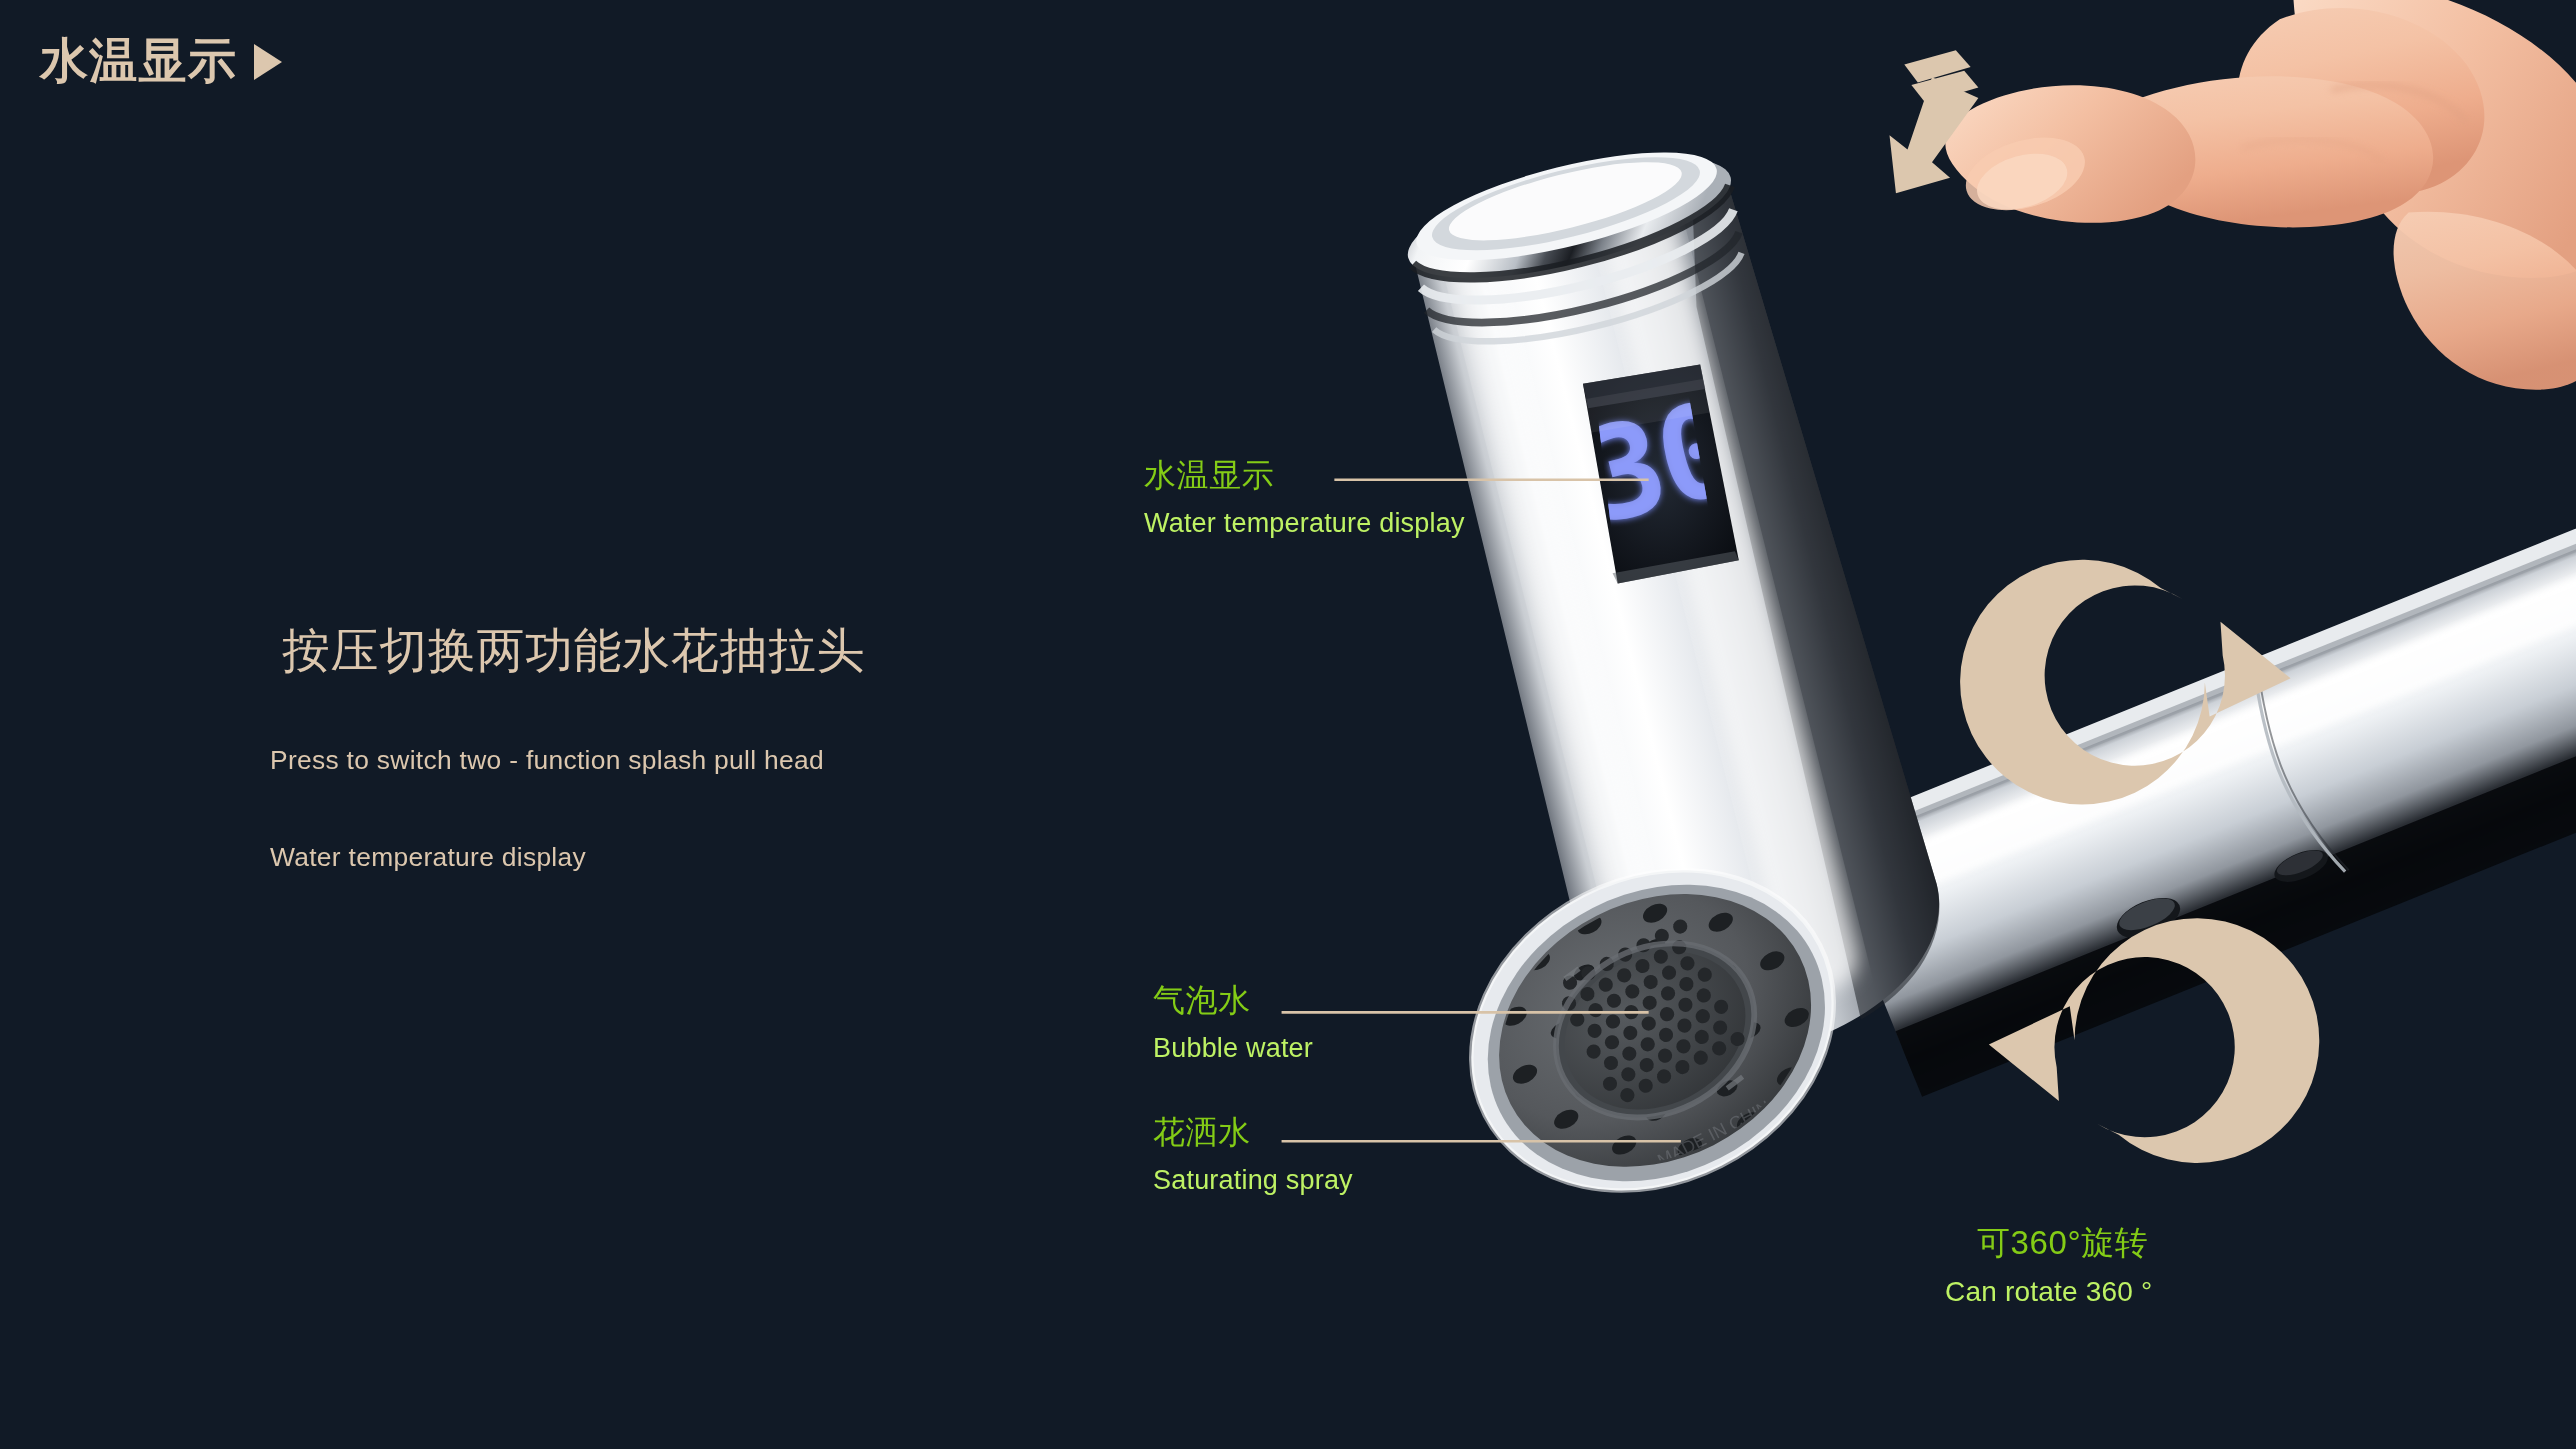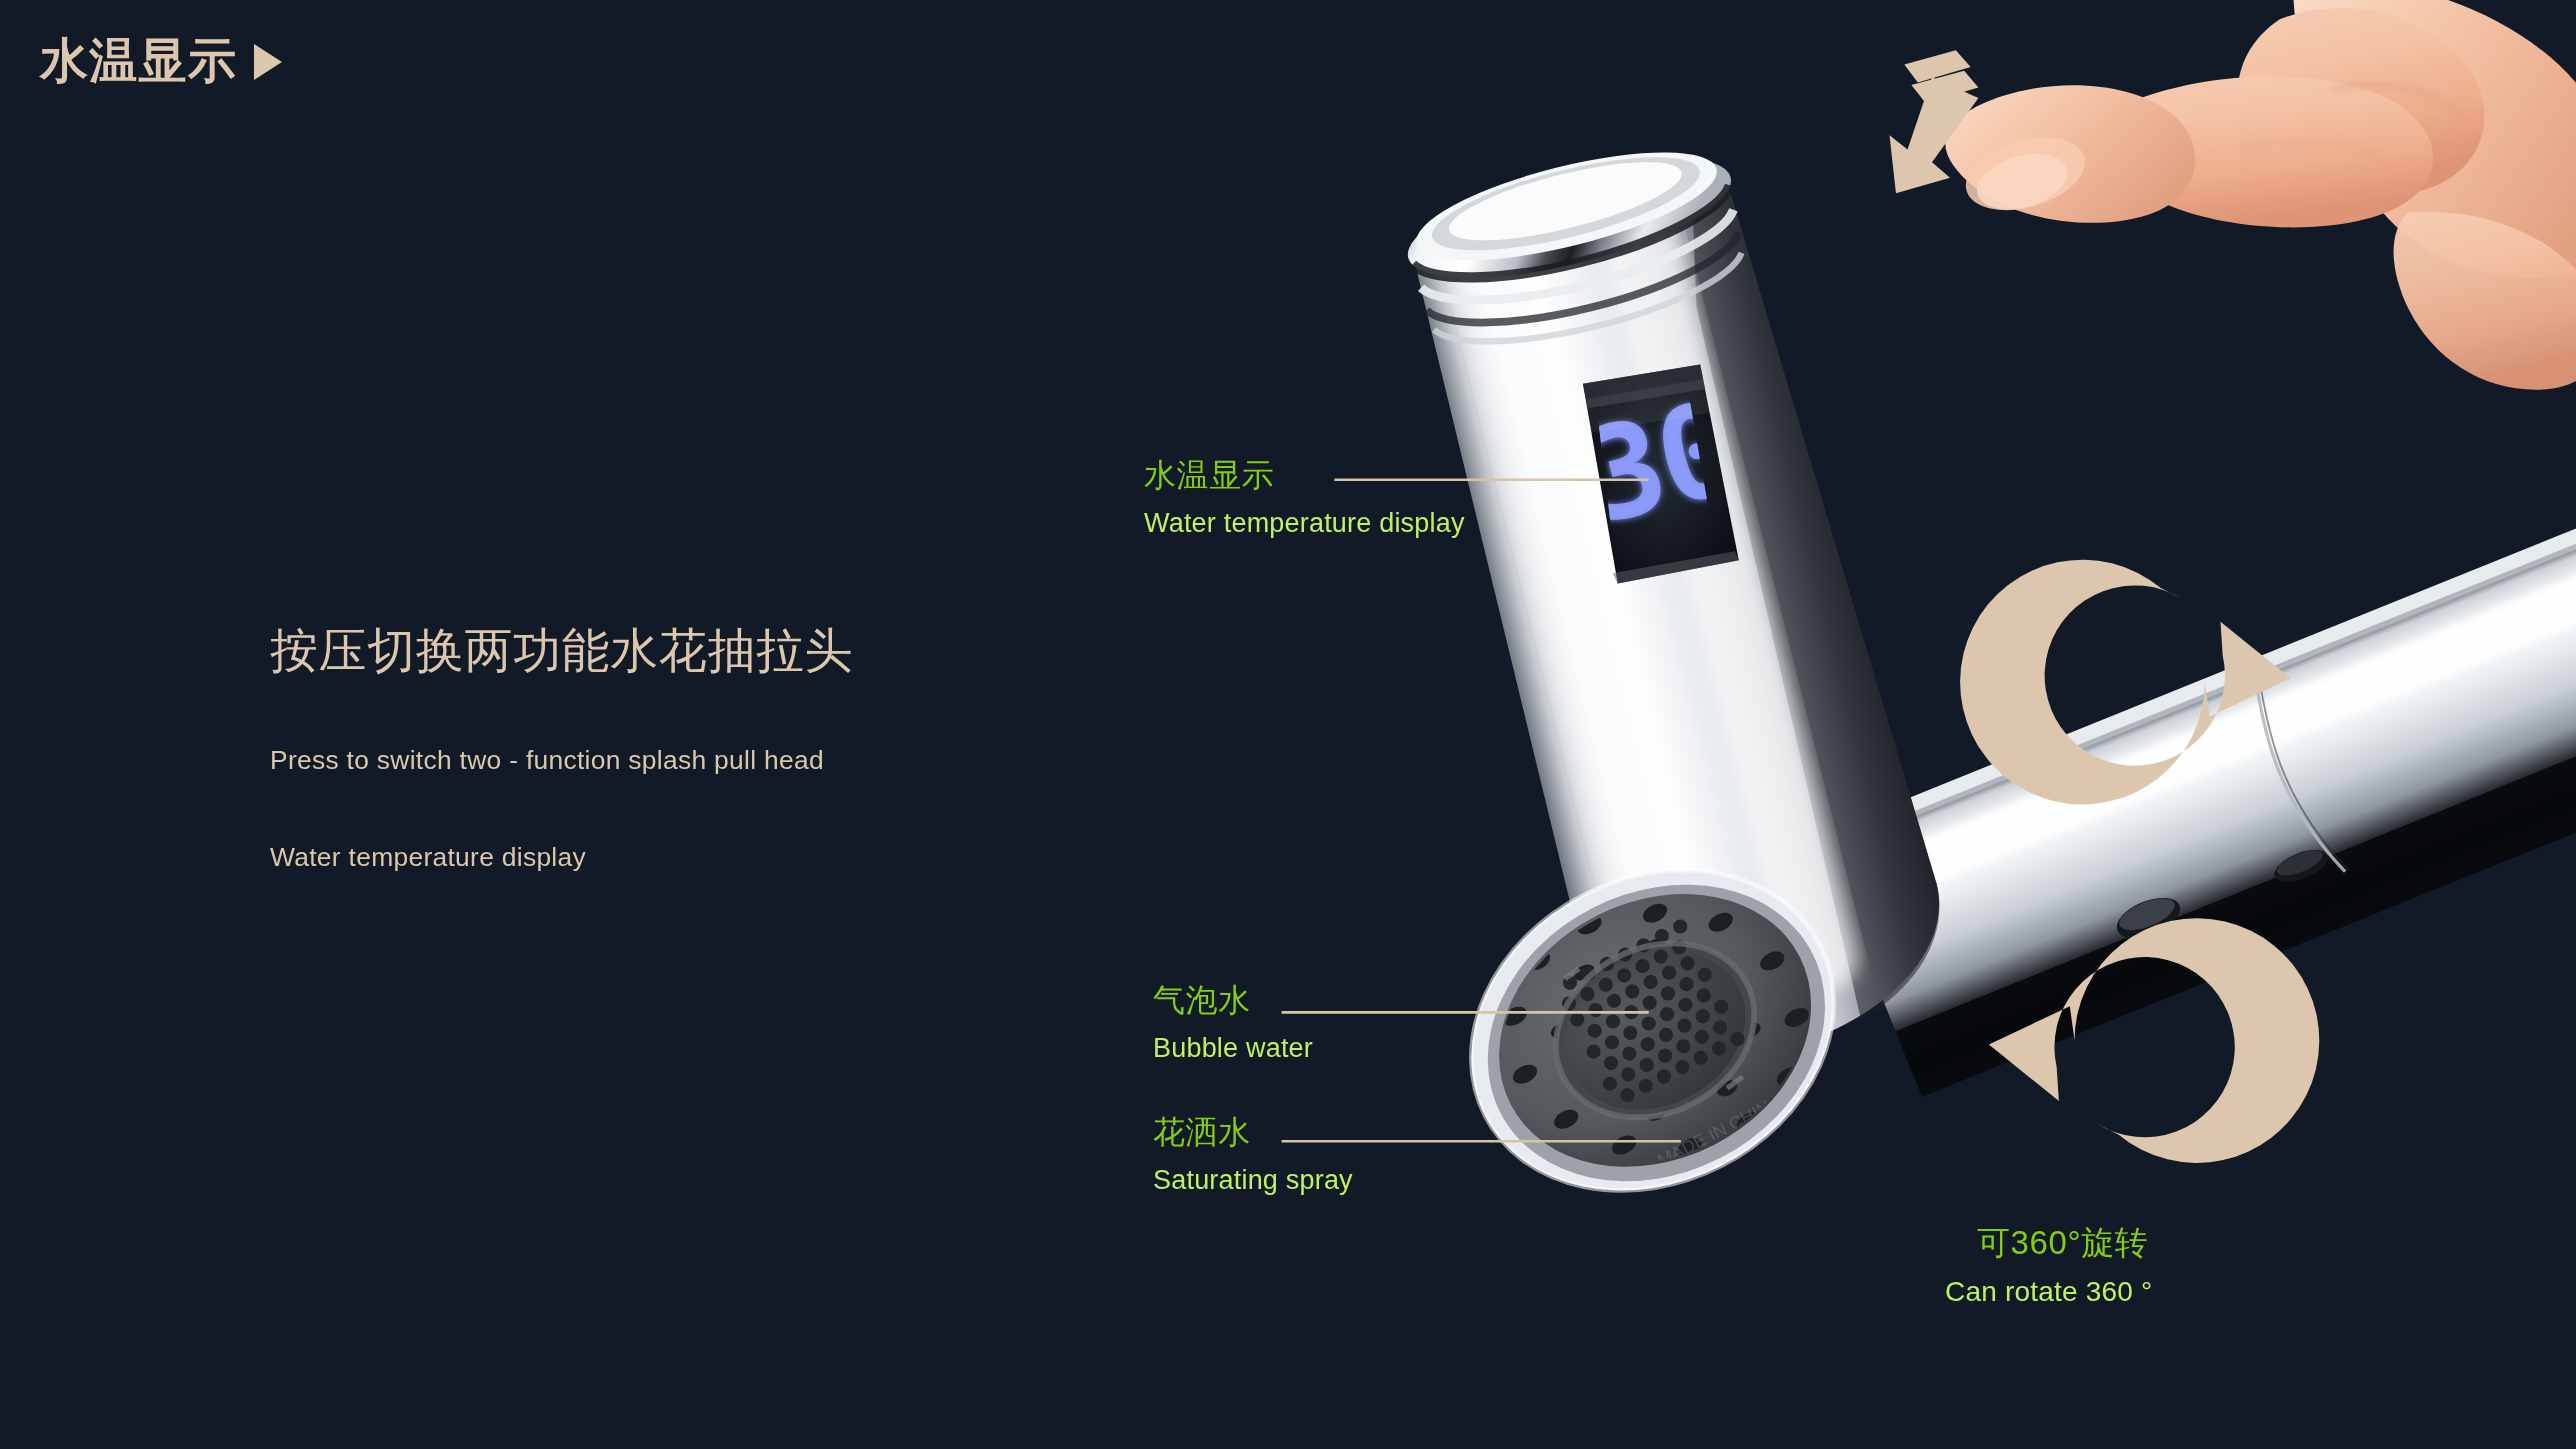--- a/index.html
+++ b/index.html
@@ -27,21 +27,21 @@
   #header .tri {
     width:0;height:0;
     border-left:28px solid #dcc7ae;
     border-top:18px solid transparent;
     border-bottom:18px solid transparent;
     margin-top:2.6px;
   }
 
   
   #lead { left:270px; top:618px; width:837px; }
-  #lead .cn  { font-size:48px; color:#dcc7ae; line-height:1.36; letter-spacing:0.6px; font-weight:400; }
+  #lead .cn  { font-size:48px; color:#dcc7ae; line-height:1.36; letter-spacing:0.6px; font-weight:400;margin-left:12px; }
   #lead .en  { margin-top:59px; font-size:26.4px; color:#dcc7ae; line-height:1.42; letter-spacing:0.3px; }
 
   
   .callout .cn { font-size:32px; color:#84cc16; line-height:1.15; letter-spacing:0.6px; white-space:nowrap; }
   .callout .en { font-size:27px; color:#bef264; line-height:1.15; letter-spacing:0.2px; margin-top:14px; white-space:nowrap; }
 
   #co-temp   { left:1144px; top:457px; }
   #co-bubble { left:1153px; top:982px; }
   #co-spray  { left:1153px; top:1114px; }
   #co-rot    { left:1945px; top:1224px; }

